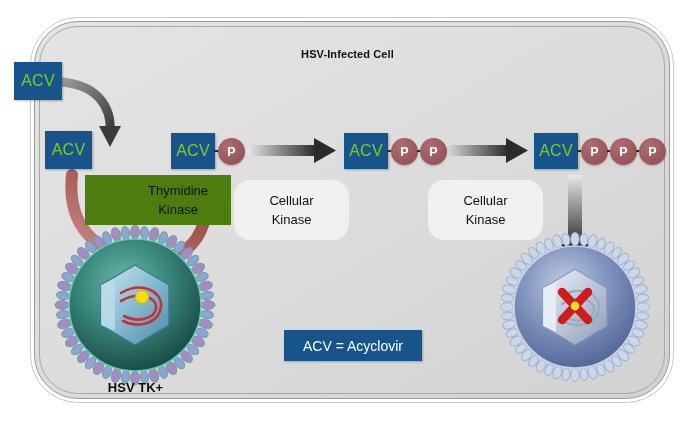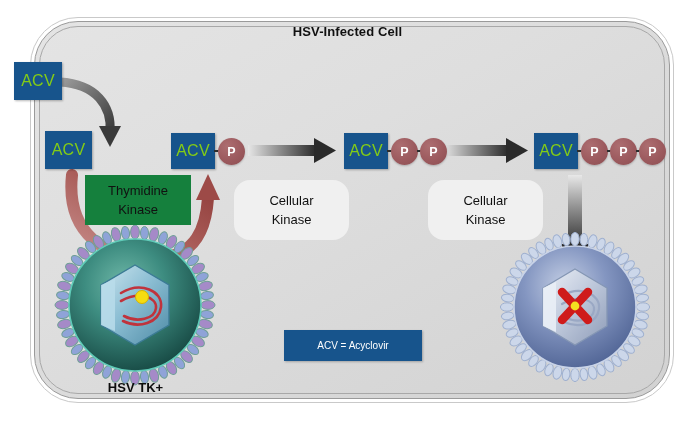--- a/index.html
+++ b/index.html
@@ -30,22 +30,22 @@
   }
   .cell-shadow-line{
     left:30px;top:17px;width:642px;height:384px;
     border-radius:48px;
     border:1px solid #c9c9c9;
     pointer-events:none;
   }
 
   
   .cell-title{
-    left:0;top:24px;width:695px;text-align:center;
-    font-size:13px;font-weight:bold;color:#101010;
+    left:0;top:48px;width:695px;text-align:center;
+    font-size:11px;font-weight:bold;color:#101010;
     letter-spacing:0.1px;
   }
 
   
   .acv-box{
     background:#17548c;
     color:#84cc16;
     font-size:16px;
     display:flex;align-items:center;justify-content:center;
     box-shadow:1px 1px 2px rgba(0,0,0,0.28);
@@ -75,30 +75,30 @@
     line-height:19px;
     text-align:center;
     padding:5px 10px;
     display:flex;flex-direction:column;align-items:center;justify-content:center;border-radius:16px;
   }
   .ck-1{left:234px;top:180px;width:95px;height:50px;}
   .ck-2{left:428px;top:180px;width:95px;height:50px;}
 
   .tk-box{
     left:85px;top:175px;width:106px;height:50px;
-    background:#15803d;
+    background:#4d7c0f;
     color:#111;
     font-size:13px;line-height:19px;text-align:center;
-    display:flex;flex-direction:column;align-items:center;justify-content:center;
+    display:flex;flex-direction:column;align-items:center;justify-content:center;padding-left:40px;
   }
 
   
   .legend-box{
     left:284px;top:330px;width:138px;height:31px;
-    background:#17548c;color:#fff;font-size:10px;
+    background:#17548c;color:#fff;font-size:14px;
     display:flex;align-items:center;justify-content:center;
     box-shadow:1px 1px 2px rgba(0,0,0,0.25);
   }
 
   
   .virus-label{
     left:58px;top:380px;width:155px;text-align:center;
     font-size:13px;font-weight:bold;color:#0d0d0d;
   }
 

